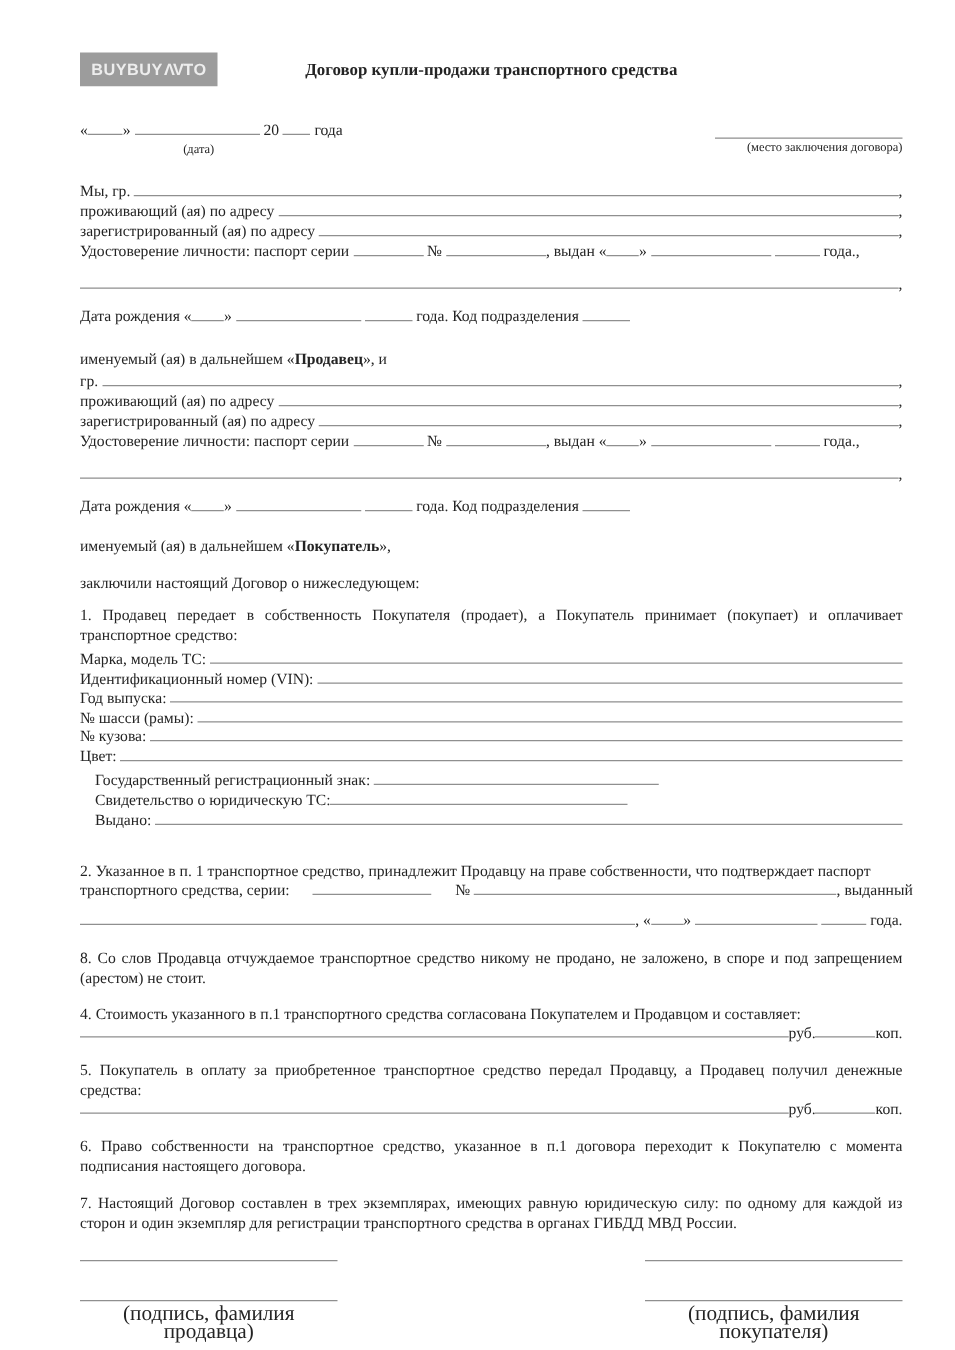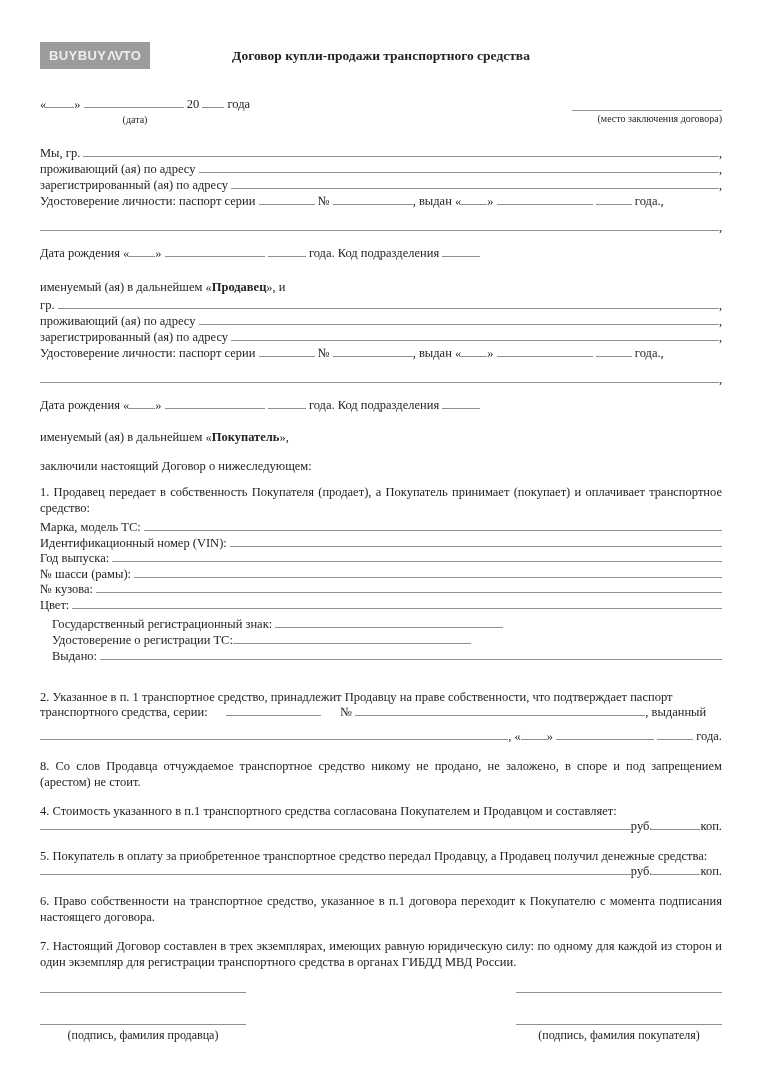--- a/index.html
+++ b/index.html
@@ -2,21 +2,21 @@
 <html style="--logo-bg: #9c9c9c; --logo-text: #ededed; --line: #8f8f8f; --text: #242424;"><head>
 <meta charset="utf-8">
 <style>
   * { box-sizing: border-box; margin: 0; padding: 0; }
   html, body { width: 764px; height: 1080px; background: #ffffff; overflow: hidden; }
   body {
     font-family: "Liberation Serif", "DejaVu Serif", serif;
     font-size: 12.5px;
     color: var(--text, #242424);
   }
-  .page { width: 764px; height: 1080px; padding: 42px 42px 0 40px; }
+  .page { width: 764px; height: 1080px; padding: 42px 42px 0 64px; }
 
   
   .header { position: relative; height: 31px; }
   .logo {
     position: absolute; left: 0; top: 0;
     background: var(--logo-bg, #9c9c9c);
     color: var(--logo-text, #ededed);
     font-family: "Liberation Sans", "DejaVu Sans", sans-serif;
     font-size: 13px; font-weight: 600; letter-spacing: 0.4px;
     padding: 7px 9px 7px 9px; line-height: 1;
@@ -64,21 +64,21 @@
   .rows-block.vehicle { margin-top: 4px; }
   .vehicle .seg-row { height: 15.5px; line-height: 15px; }
   .rows-block.reg { margin-top: 4px; margin-left: 12px; }
   .cont { margin-top: 8px; }
 
   
   .signatures { margin-top: 22px; display: flex; justify-content: space-between; }
   .sig-col { width: 206px; }
   .sig-line { height: 0; border-bottom: 1px solid var(--line, #8f8f8f); }
   .sig-line.second { margin-top: 31px; }
-  .sig-caption { font-size: 12px; line-height: 14px; text-align: center; margin-top: 3px; }
+  .sig-caption { font-size: 17px; line-height: 14px; text-align: center; margin-top: 3px; }
 </style>
 </head>
 <body>
 
 <div class="page">
 
   <div class="header">
     <div class="logo"><span>BUYBUY</span><span class="logo-mark">ΛV</span><span>TO</span></div>
     <div class="title">Договор купли-продажи транспортного средства</div>
   </div>
@@ -234,21 +234,21 @@
         <span class="blank fill"></span>
       </div>
     </div>
 
   <div class="rows-block reg">
       <div class="seg-row">
         <span class="seg-text">Государственный регистрационный знак: </span>
         <span class="blank" style="width: 228px;"></span>
       </div>
       <div class="seg-row">
-        <span class="seg-text">Удостоверение о регистрации ТС:</span>
+        <span class="seg-text">Свидетельство о юридическую ТС:</span>
         <span class="blank" style="width: 238px;"></span>
       </div>
       <div class="seg-row">
         <span class="seg-text">Выдано: </span>
         <span class="blank fill"></span>
       </div>
     </div>
 
   <div class="para clause c2">2. Указанное в п. 1 транспортное средство, принадлежит Продавцу на праве собственности, что подтверждает паспорт</div>
   <div class="seg-row">

